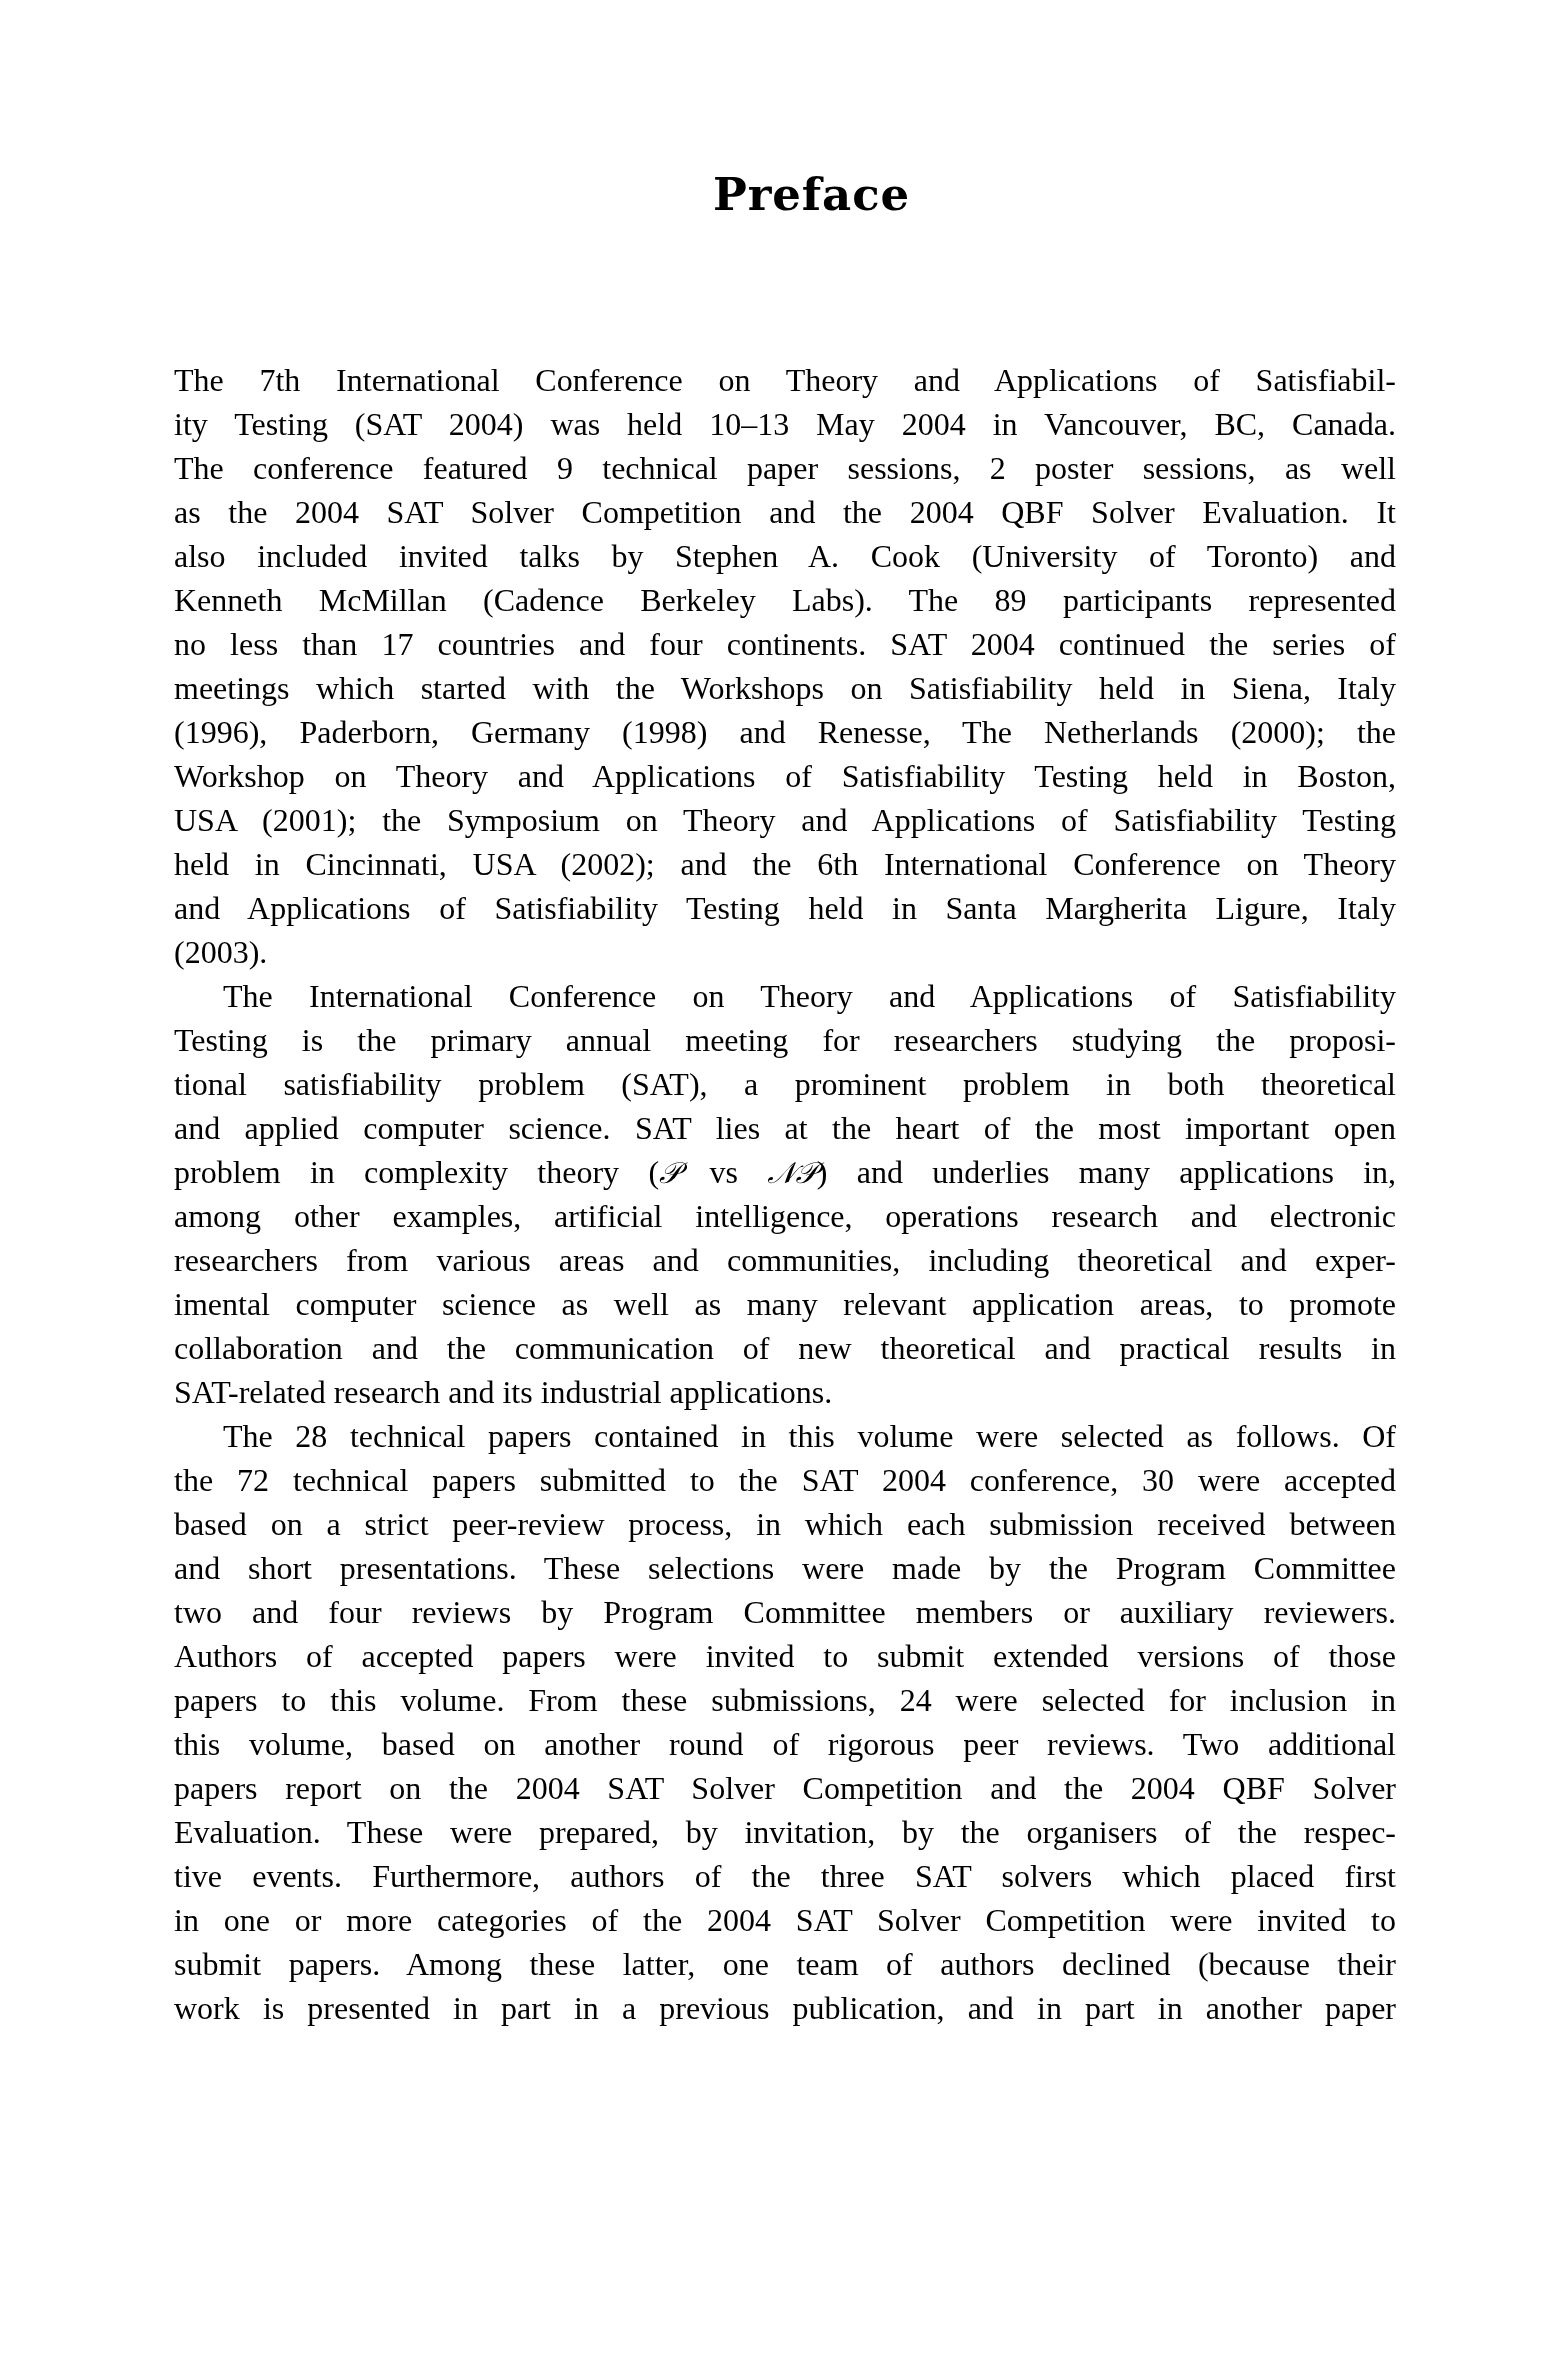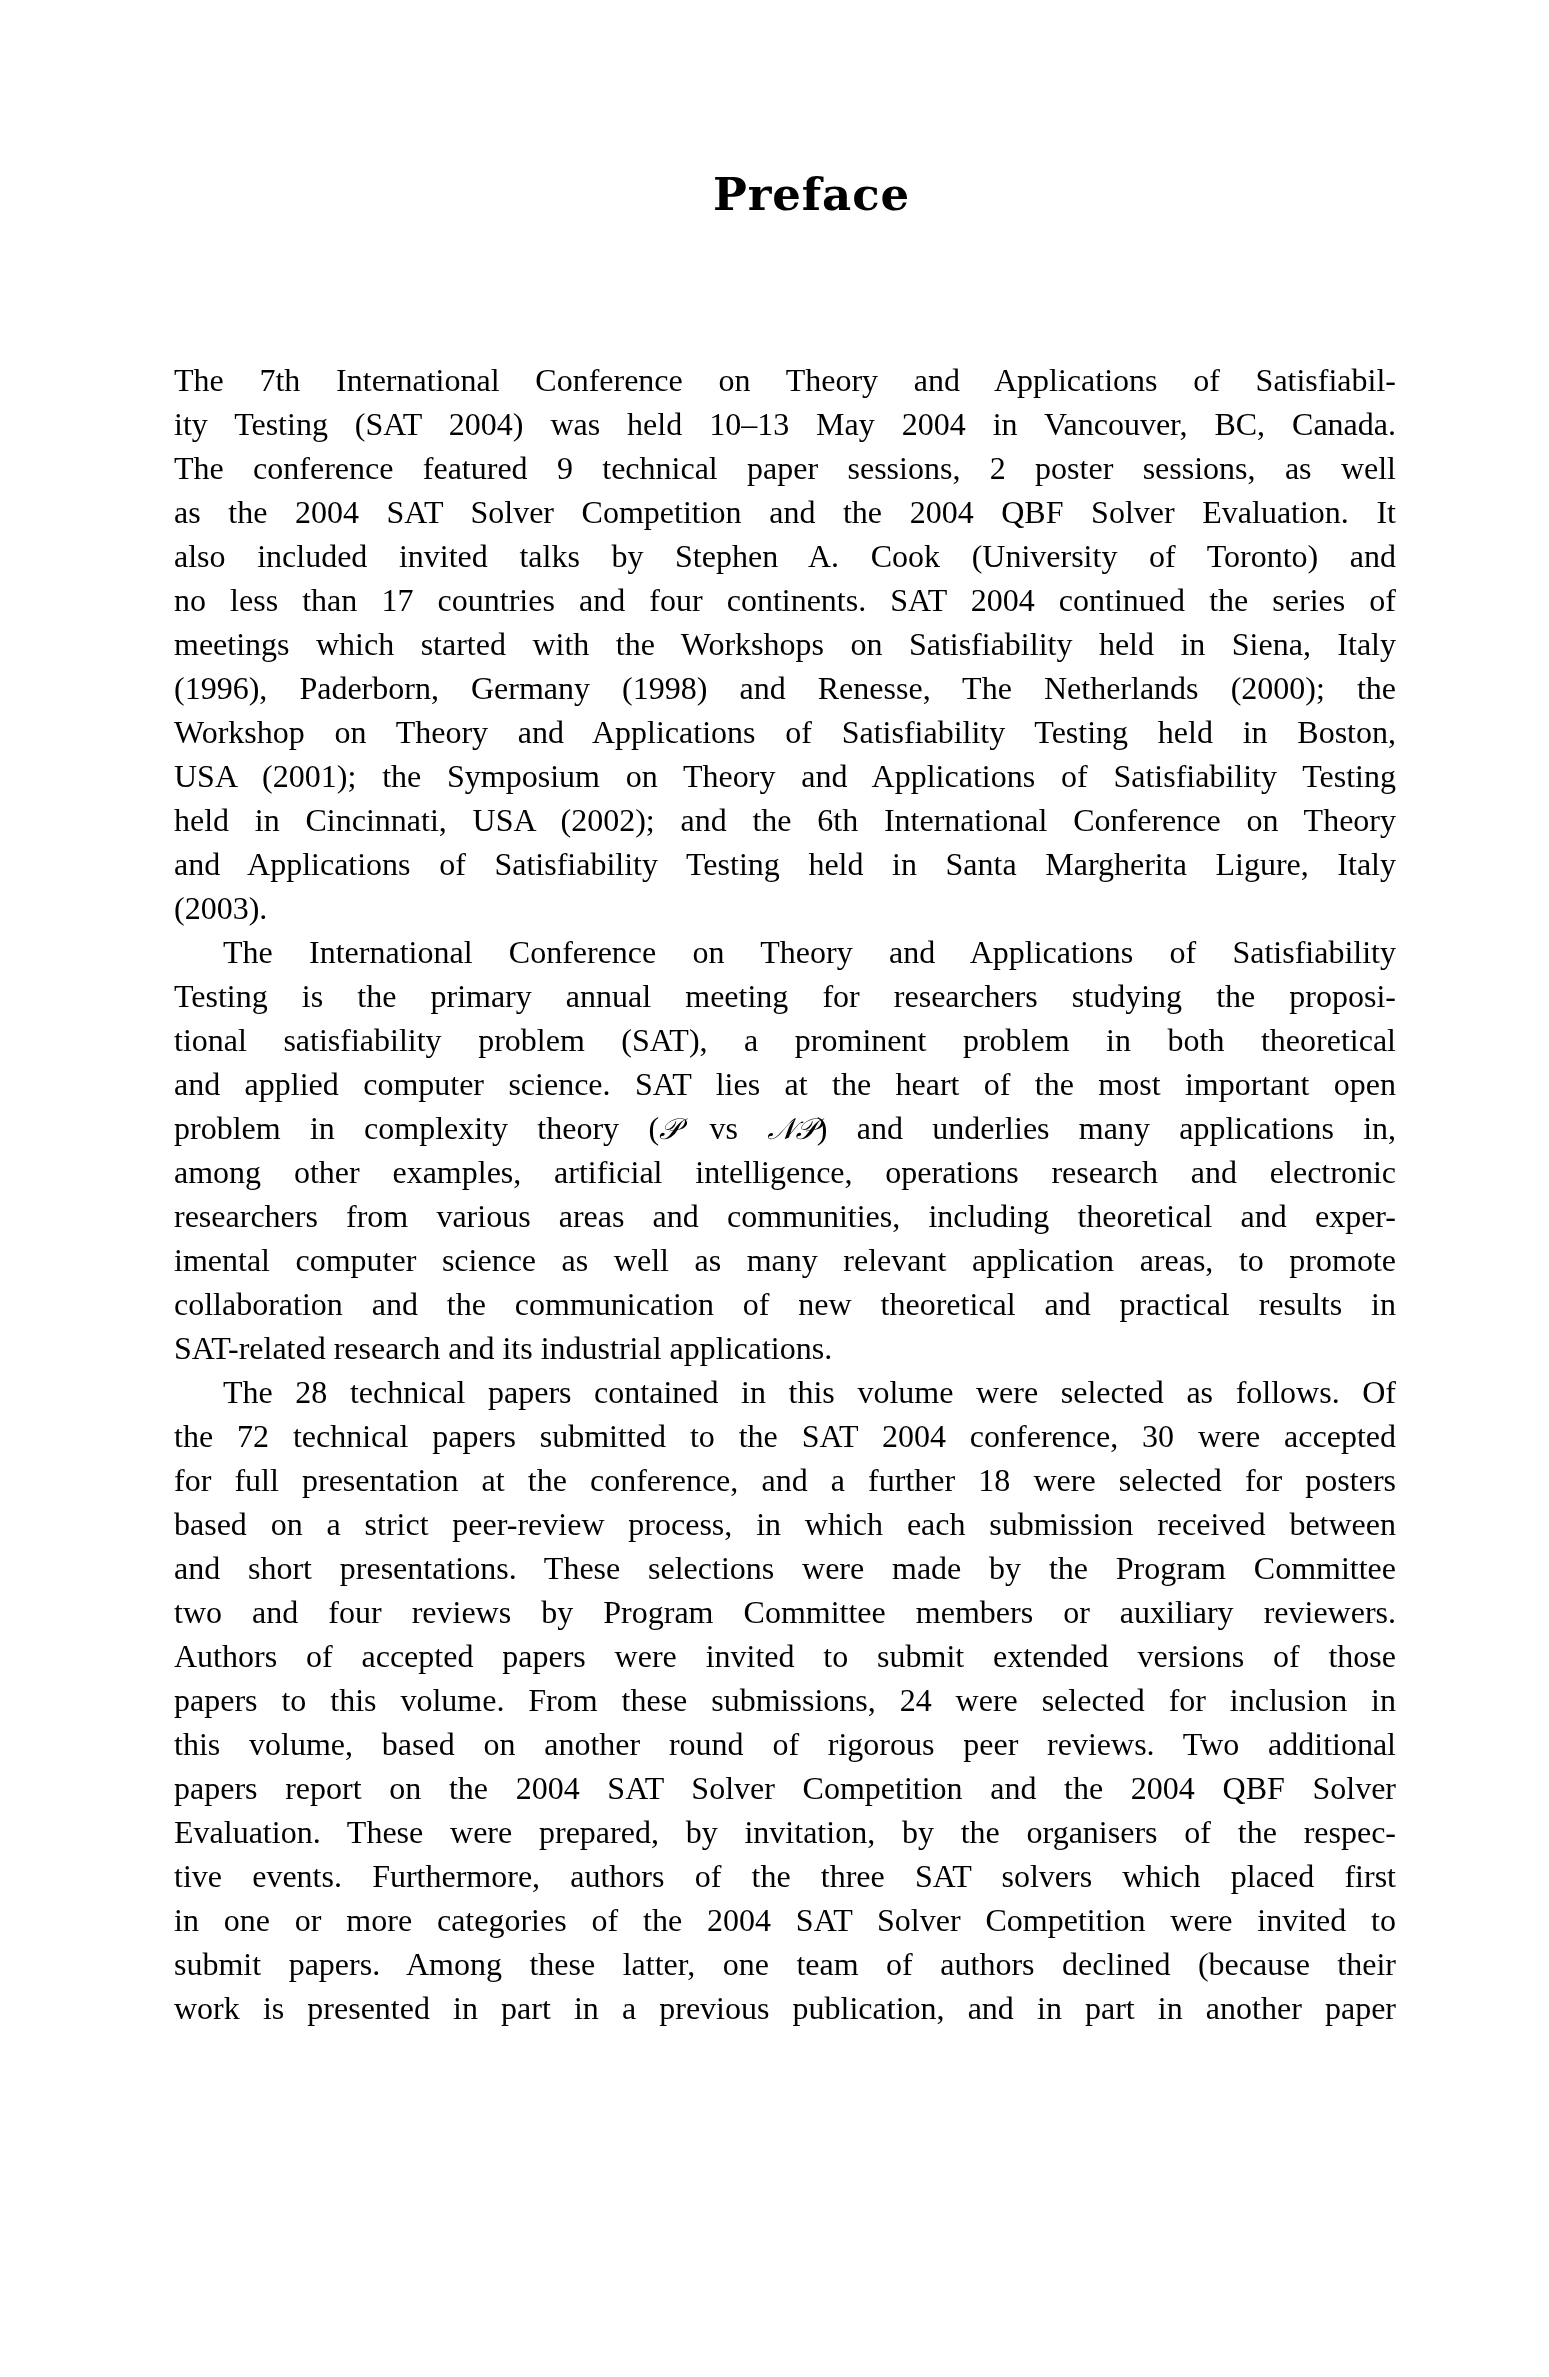--- a/index.html
+++ b/index.html
@@ -62,20 +62,21 @@
 
 <div class="page">
   <h1 class="page-title" style="margin:0;">Preface</h1>
   <div class="body-text" id="body-text">
       <div class="paragraph">
         <span class="line">The 7th International Conference on Theory and Applications of Satisfiabil-</span>
         <span class="line">ity Testing (SAT 2004) was held 10–13 May 2004 in Vancouver, BC, Canada.</span>
         <span class="line">The conference featured 9 technical paper sessions, 2 poster sessions, as well</span>
         <span class="line">as the 2004 SAT Solver Competition and the 2004 QBF Solver Evaluation. It</span>
         <span class="line">also included invited talks by Stephen A. Cook (University of Toronto) and</span>
+        <span class="line">Kenneth McMillan (Cadence Berkeley Labs). The 89 participants represented</span>
         <span class="line">no less than 17 countries and four continents. SAT 2004 continued the series of</span>
         <span class="line">meetings which started with the Workshops on Satisfiability held in Siena, Italy</span>
         <span class="line">(1996), Paderborn, Germany (1998) and Renesse, The Netherlands (2000); the</span>
         <span class="line">Workshop on Theory and Applications of Satisfiability Testing held in Boston,</span>
         <span class="line">USA (2001); the Symposium on Theory and Applications of Satisfiability Testing</span>
         <span class="line">held in Cincinnati, USA (2002); and the 6th International Conference on Theory</span>
         <span class="line">and Applications of Satisfiability Testing held in Santa Margherita Ligure, Italy</span>
         <span class="line last">(2003).</span>
       </div>
       <div class="paragraph">
@@ -86,21 +87,20 @@
         <span class="line"><span>problem in complexity theory (</span><span class="math">𝒫</span><span> vs </span><span class="math">𝒩𝒫</span><span>) and underlies many applications in,</span></span>
         <span class="line">among other examples, artificial intelligence, operations research and electronic</span>
         <span class="line">researchers from various areas and communities, including theoretical and exper-</span>
         <span class="line">imental computer science as well as many relevant application areas, to promote</span>
         <span class="line">collaboration and the communication of new theoretical and practical results in</span>
         <span class="line last">SAT-related research and its industrial applications.</span>
       </div>
       <div class="paragraph">
         <span class="line indent">The 28 technical papers contained in this volume were selected as follows. Of</span>
         <span class="line">the 72 technical papers submitted to the SAT 2004 conference, 30 were accepted</span>
-        <span class="line">for full presentation at the conference, and a further 18 were selected for posters</span>
         <span class="line">based on a strict peer-review process, in which each submission received between</span>
         <span class="line">and short presentations. These selections were made by the Program Committee</span>
         <span class="line">two and four reviews by Program Committee members or auxiliary reviewers.</span>
         <span class="line">Authors of accepted papers were invited to submit extended versions of those</span>
         <span class="line">papers to this volume. From these submissions, 24 were selected for inclusion in</span>
         <span class="line">this volume, based on another round of rigorous peer reviews. Two additional</span>
         <span class="line">papers report on the 2004 SAT Solver Competition and the 2004 QBF Solver</span>
         <span class="line">Evaluation. These were prepared, by invitation, by the organisers of the respec-</span>
         <span class="line">tive events. Furthermore, authors of the three SAT solvers which placed first</span>
         <span class="line">in one or more categories of the 2004 SAT Solver Competition were invited to</span>

